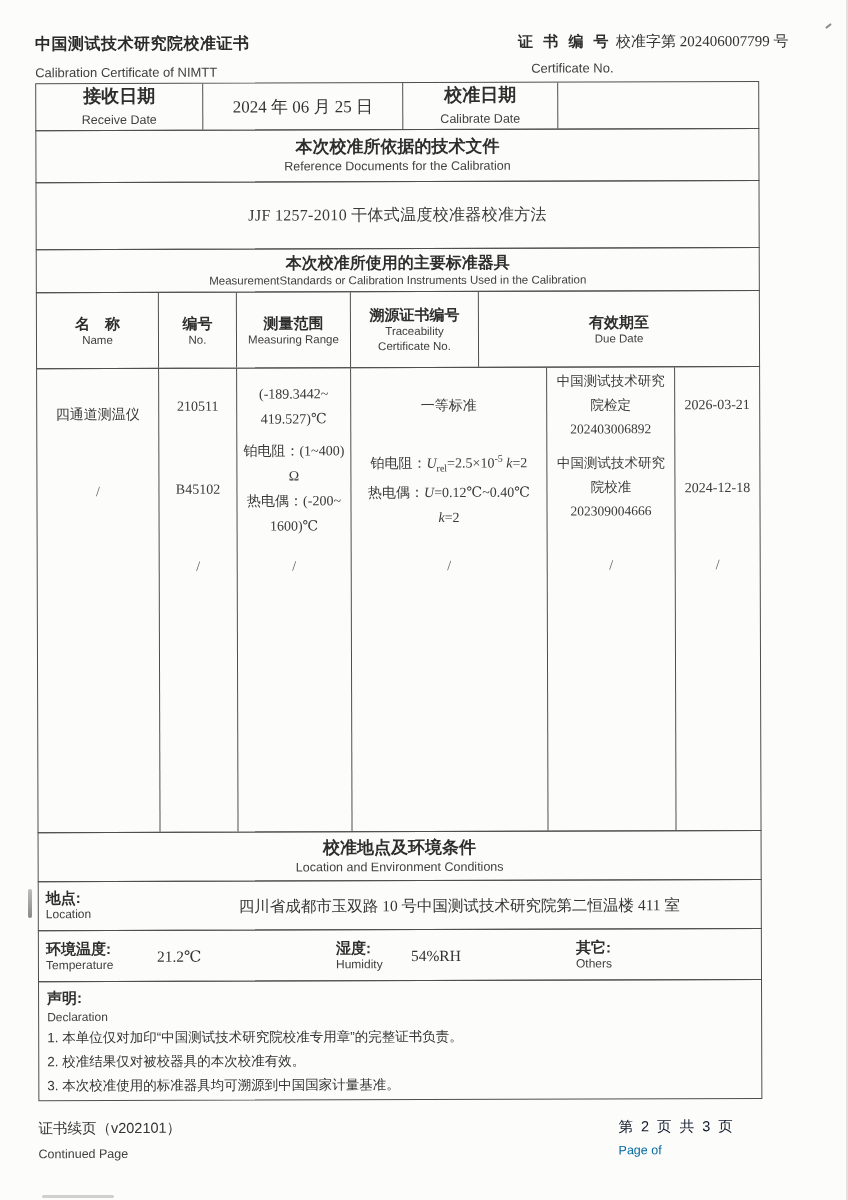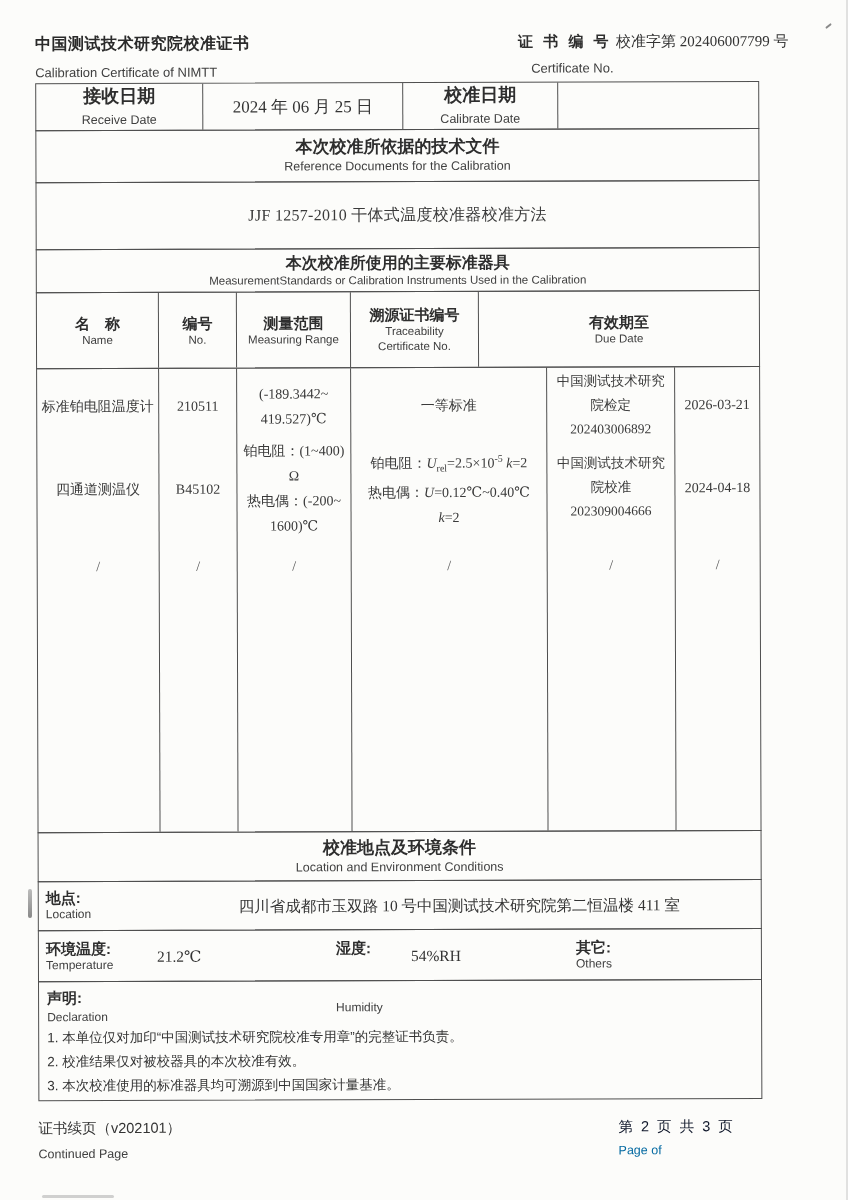--- a/index.html
+++ b/index.html
@@ -167,23 +167,20 @@
           <div class="en">Certificate No.</div>
         </div>
         <div class="hcell w-due">
           <div class="cn">有效期至</div>
           <div class="en">Due Date</div>
         </div>
       </div>
 
       <div class="box t-body">
         <div class="t-col b w-name">
-          <div class="seg seg1">
-              <span class="cellline">标准铂电阻温度计</span>
-            </div>
           <div class="seg seg2">
               <span class="cellline">四通道测温仪</span>
             </div>
           <div class="seg seg3">
               <span class="slash">/</span>
             </div>
         </div>
         <div class="t-col b w-no">
           <div class="seg seg1">
               <span class="cellline">210511</span>
@@ -242,21 +239,21 @@
           </div>
           <div class="seg seg3">
               <span class="slash">/</span>
             </div>
         </div>
         <div class="t-col w-due">
           <div class="seg seg1">
               <span class="cellline">2026-03-21</span>
             </div>
           <div class="seg seg2">
-              <span class="cellline">2024-04-18</span>
+              <span class="cellline">2024-12-18</span>
             </div>
           <div class="seg seg3">
               <span class="slash">/</span>
             </div>
         </div>
       </div>
 
       <div class="box sec-title loc-title">
         <div class="cn">校准地点及环境条件</div>
         <div class="en">Location and Environment Conditions</div>
@@ -269,21 +266,21 @@
         </div>
         <div class="inline-val" style="left:200px; top:15px;">四川省成都市玉双路 10 号中国测试技术研究院第二恒温楼 411 室</div>
       </div>
 
       <div class="box env-row">
         <div class="stack-label" style="left:7px; top:8px;">
           <span class="cn">环境温度:</span>
           <span class="en">Temperature</span>
         </div>
         <div class="inline-val" style="left:118px; top:17px;">21.2℃</div>
-        <div class="stack-label" style="left:297px; top:8px;gap:43px;">
+        <div class="stack-label" style="left:297px; top:8px;">
           <span class="cn">湿度:</span>
           <span class="en">Humidity</span>
         </div>
         <div class="inline-val" style="left:372px; top:17px;">54%RH</div>
         <div class="stack-label" style="left:537px; top:8px;">
           <span class="cn">其它:</span>
           <span class="en">Others</span>
         </div>
       </div>
 

